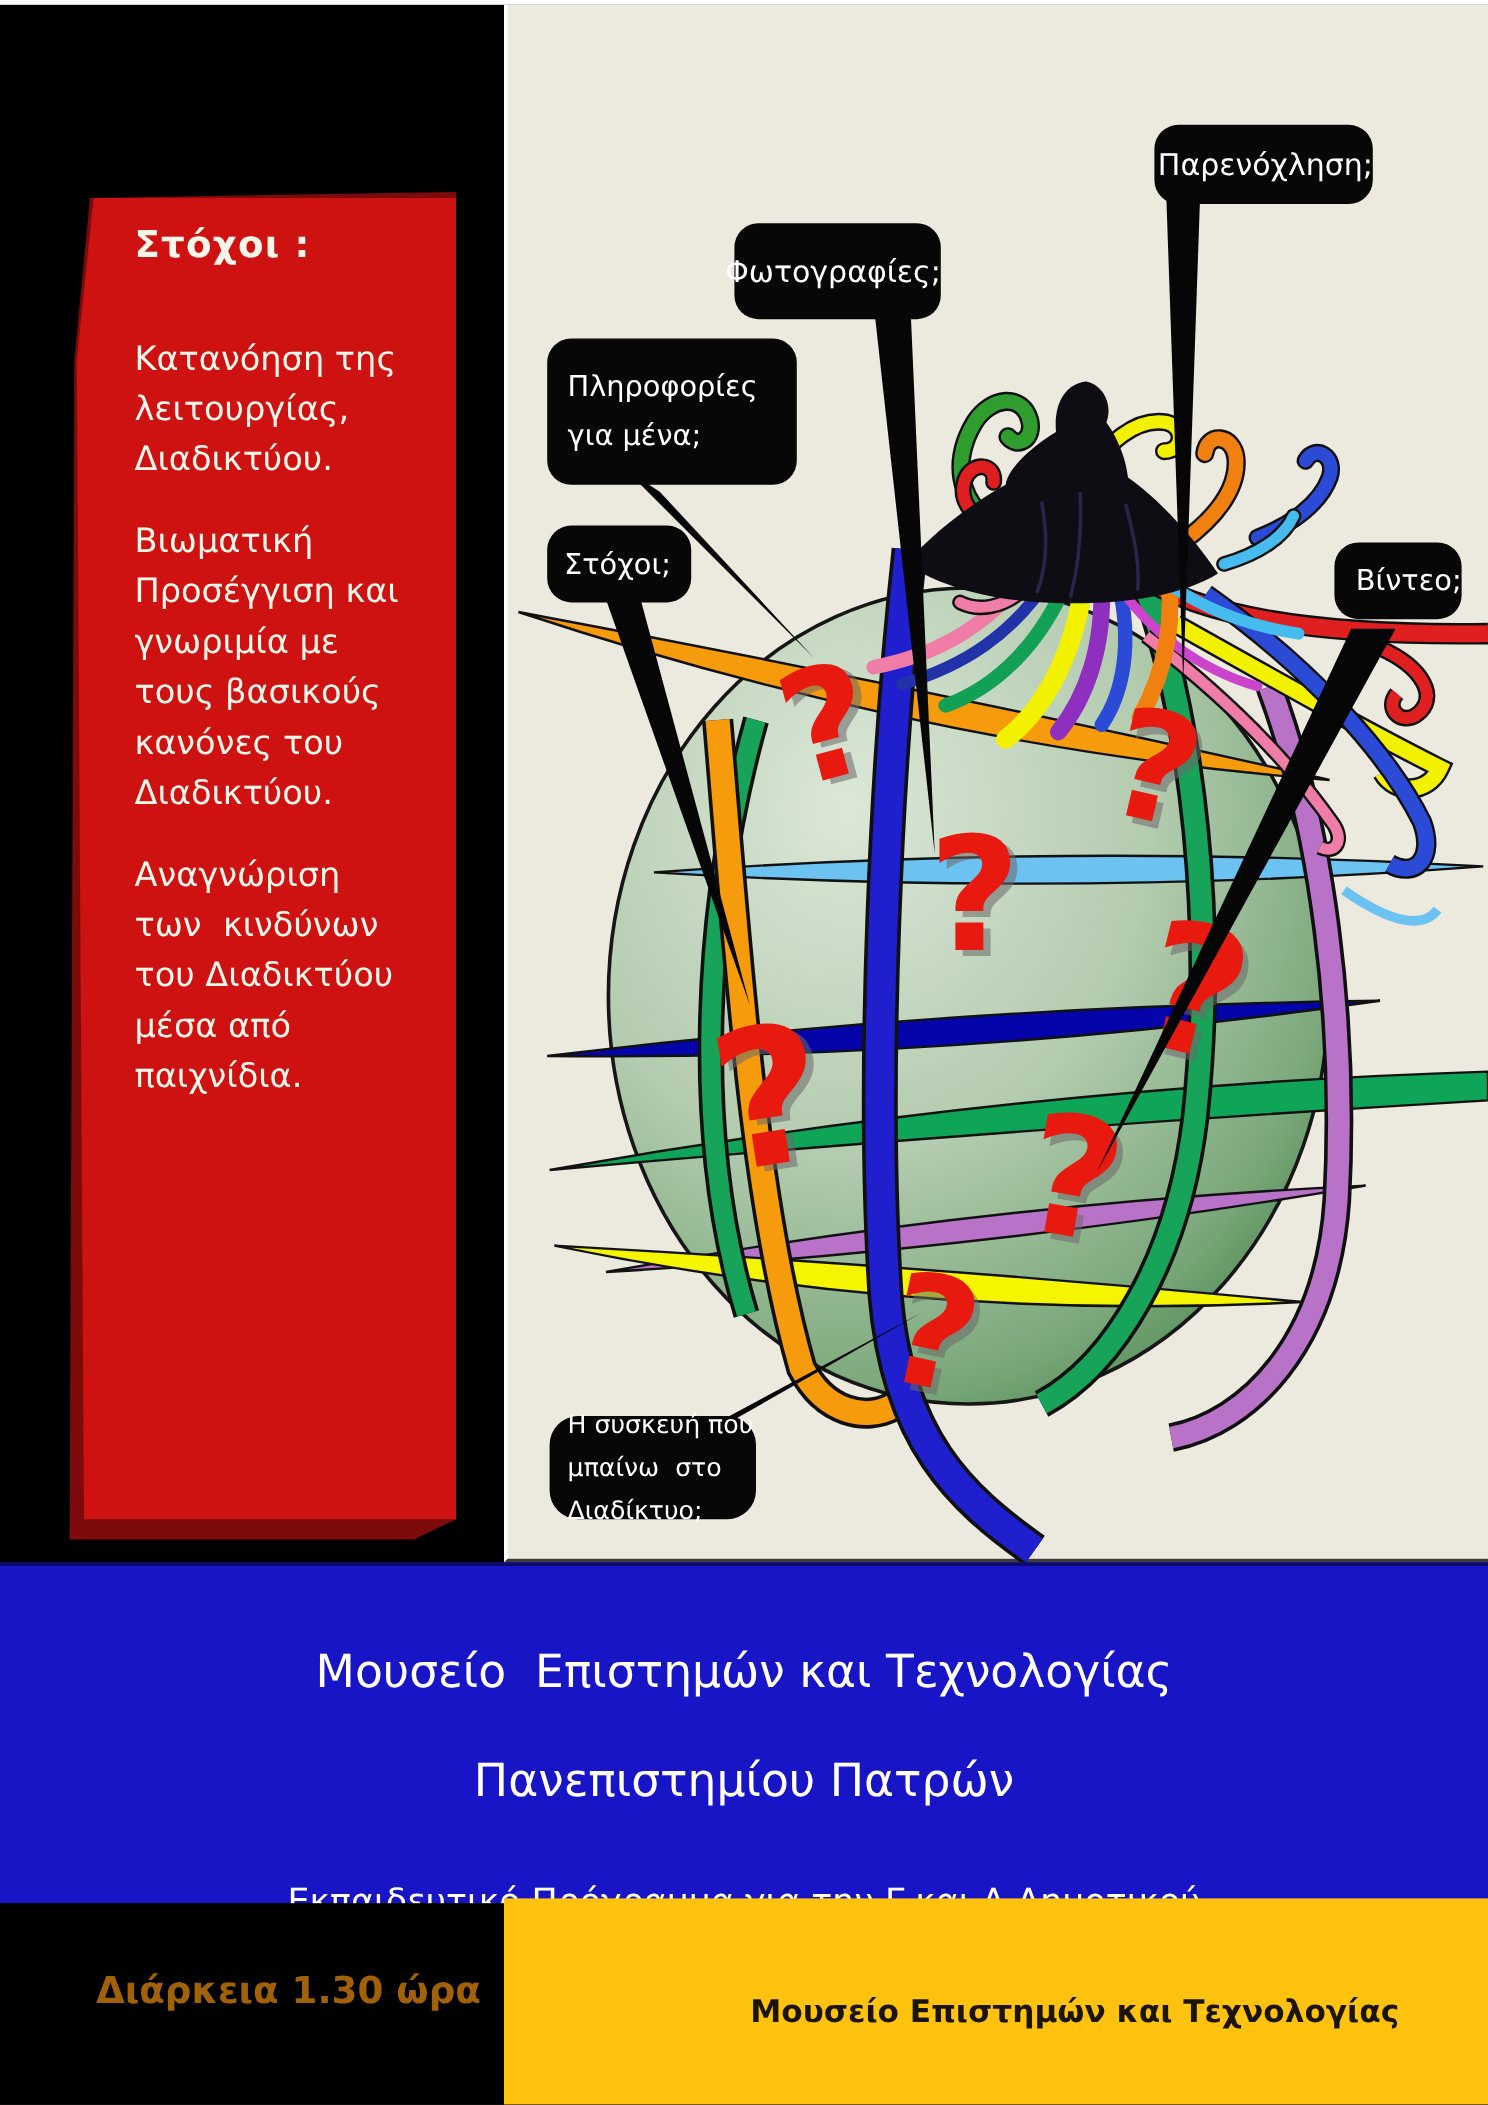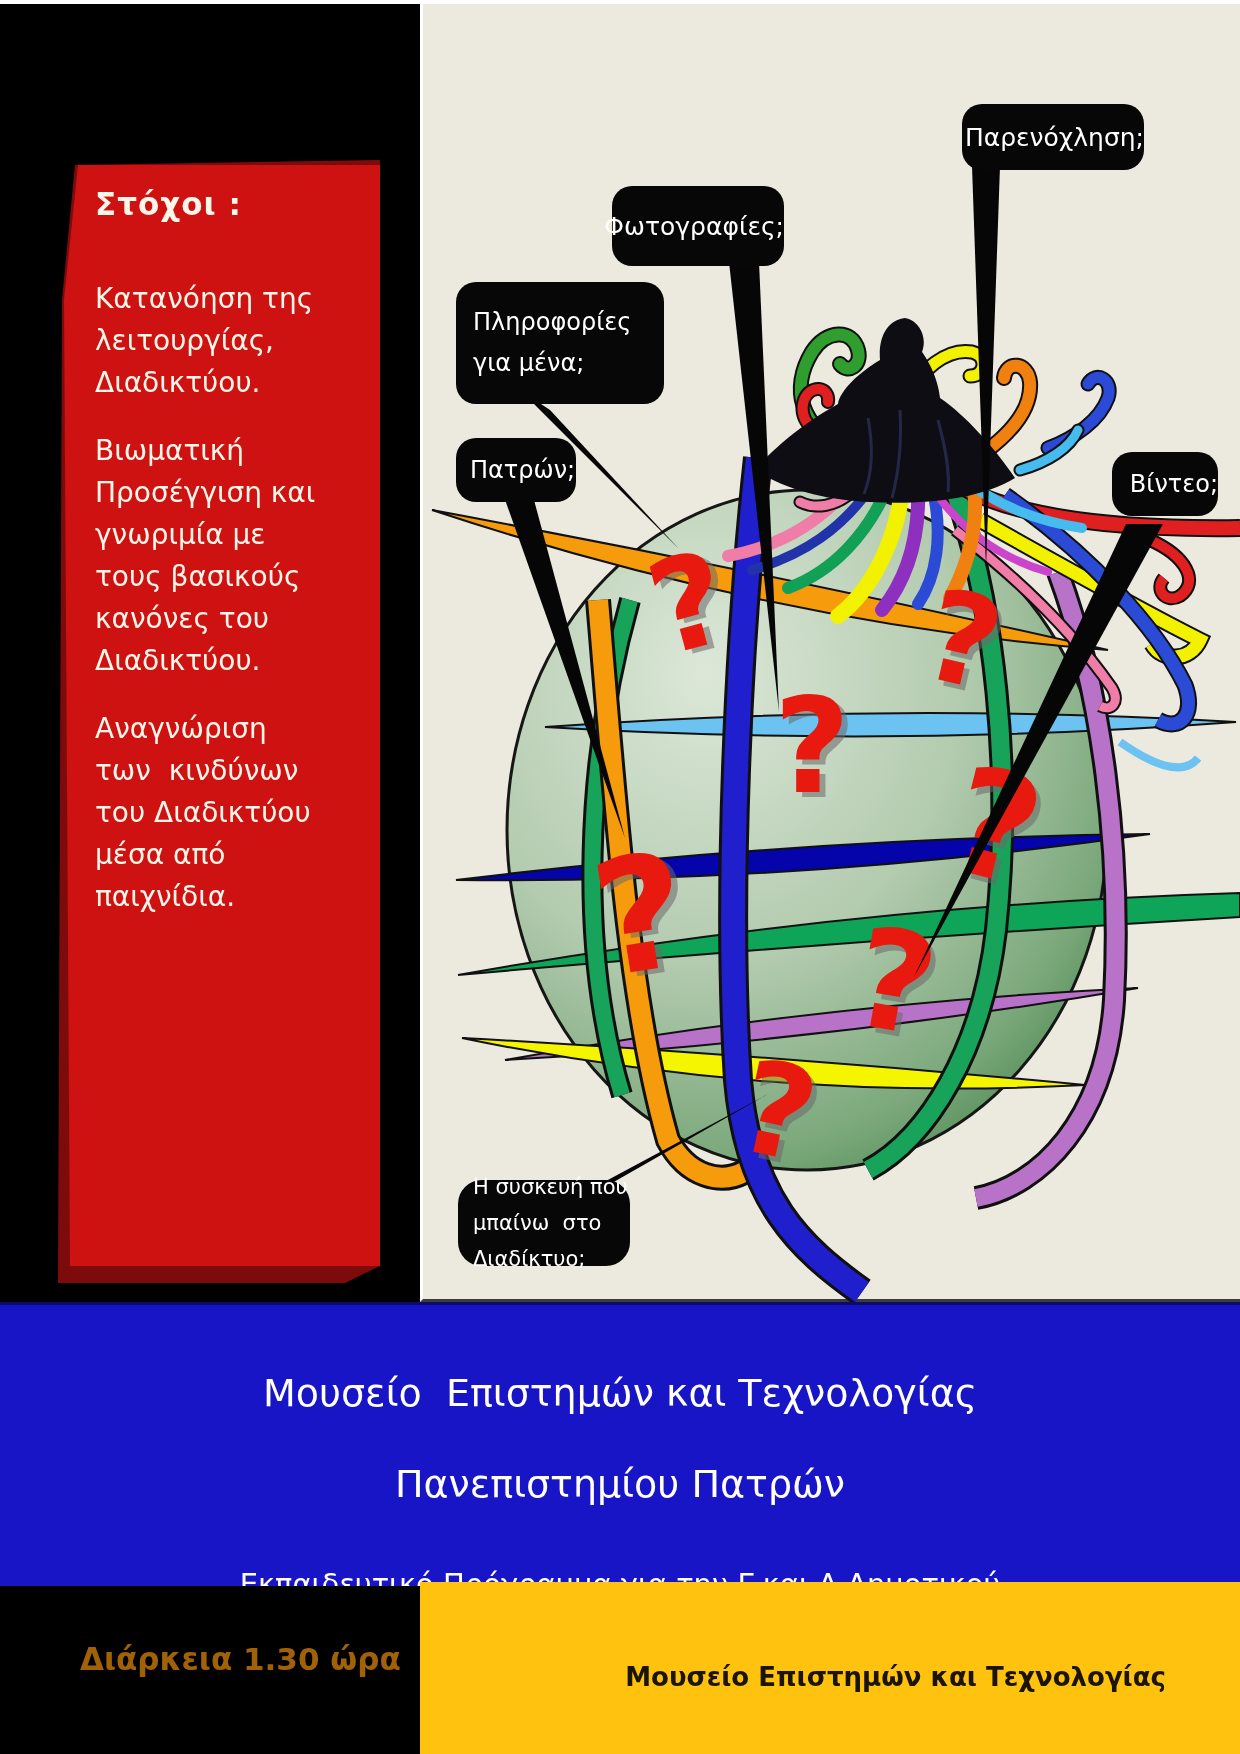--- a/index.html
+++ b/index.html
@@ -4,21 +4,21 @@
 <style>
   html,body{margin:0;padding:0;background:#444;}
   .poster{position:relative;width:1240px;height:1754px;background:#000;overflow:hidden;
           font-family:"DejaVu Sans","Liberation Sans",sans-serif;}
   .top-strip{position:absolute;left:0;top:0;width:1240px;height:4px;background:#fff;}
   .cream{position:absolute;left:420px;top:4px;width:820px;height:1298px;background:#ECE9DF;
          border-left:3px solid #fff;border-bottom:3px solid #3c3c3c;box-sizing:border-box;}
   .art{position:absolute;left:0;top:0;width:1240px;height:1754px;}
 
   
-  .goals{position:absolute;left:95px;top:186px;width:252px;color:#FFF6EA;}
+  .goals{position:absolute;left:112px;top:186px;width:252px;color:#FFF6EA;}
   .goals h2{font-size:31px;font-weight:bold;margin:0 0 56px 0;letter-spacing:1px;}
   .goals p{font-size:28px;line-height:42px;margin:0 0 26px 0;white-space:pre-wrap;}
 
   
   .bubble{position:absolute;background:#070707;color:#fff;border-radius:20px;
           display:flex;flex-direction:column;justify-content:center;box-sizing:border-box;
           white-space:pre-wrap;}
   .bubble.center{align-items:flex-end;text-align:center;}
   .b-info{left:456px;top:282px;width:208px;height:122px;font-size:24px;line-height:41px;padding-left:17px;}
   .b-photos{left:612px;top:186px;width:172px;height:80px;font-size:25px;}
@@ -172,21 +172,21 @@
   <div class="goals">
     <h2>Στόχοι :</h2>
     <p>Κατανόηση της<br>λειτουργίας,<br>Διαδικτύου.</p>
     <p>Βιωματική<br>Προσέγγιση και<br>γνωριμία με<br>τους βασικούς<br>κανόνες του<br>Διαδικτύου.</p>
     <p>Αναγνώριση<br>των  κινδύνων<br>του Διαδικτύου<br>μέσα από<br>παιχνίδια.</p>
   </div>
 
   <div class="bubble b-info">Πληροφορίες<br>για μένα;</div>
   <div class="bubble b-photos center"><span>Φωτογραφίες;</span></div>
   <div class="bubble b-harass center"><span>Παρενόχληση;</span></div>
-  <div class="bubble b-addict"><span>Πατρών;</span></div>
+  <div class="bubble b-addict"><span>Στόχοι;</span></div>
   <div class="bubble b-video center"><span>Βίντεο;</span></div>
   <div class="bubble b-device">Η συσκευή που<br>μπαίνω  στο<br>Διαδίκτυο;</div>
 
   <div class="banner">
     <div class="l1">Μουσείο  Επιστημών και Τεχνολογίας</div>
     <div class="l2">Πανεπιστημίου Πατρών</div>
     <div class="l3">Εκπαιδευτικό Πρόγραμμα για την Γ και Δ Δημοτικού</div>
     <div class="l4">«Τα Μυστικά του Διαδικτύου»</div>
   </div>
 

